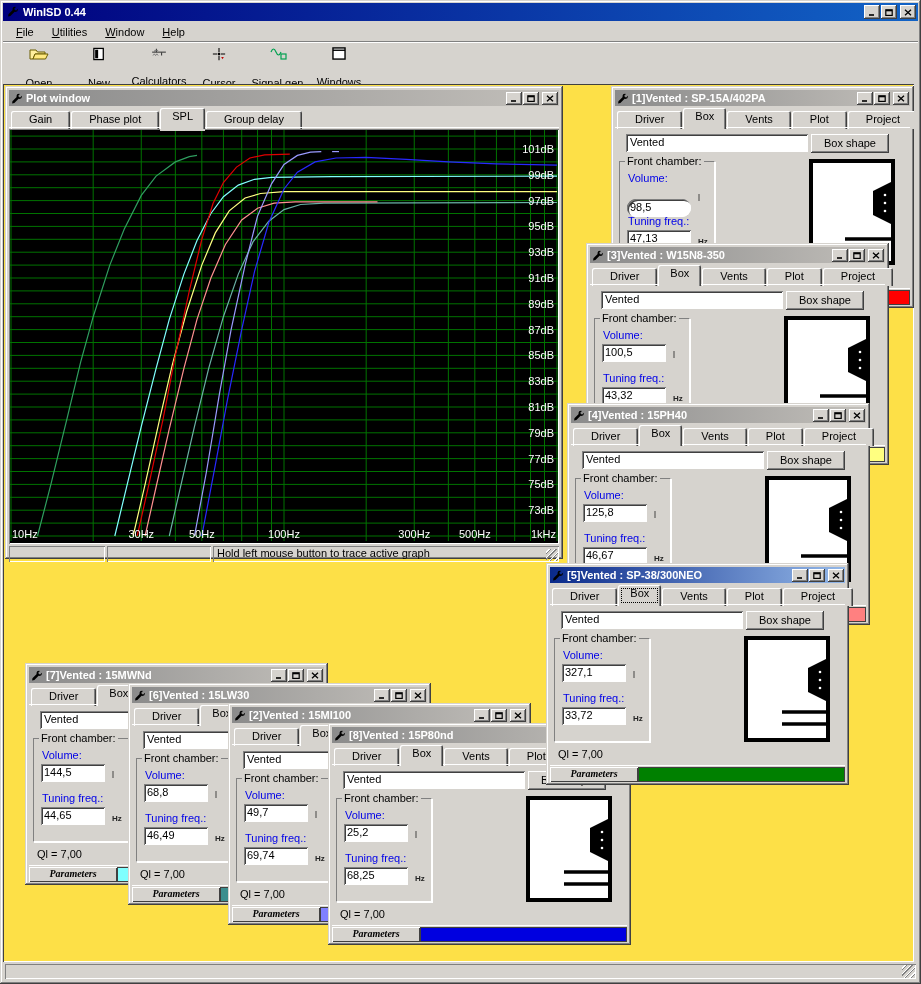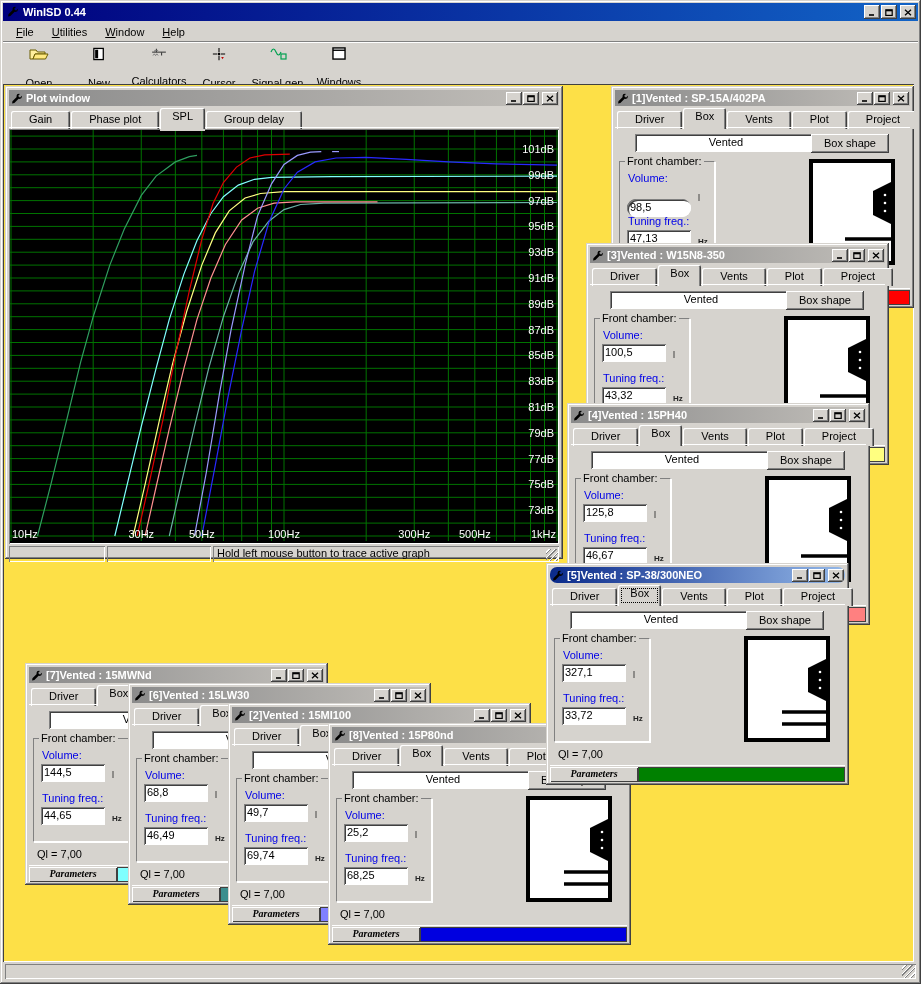--- a/index.html
+++ b/index.html
@@ -27,21 +27,21 @@
      box-shadow:inset 1px 1px 0 #404040,inset -1px -1px 0 #fff;}
   #main-statusbar{position:absolute;left:3px;top:962px;right:3px;height:19px;background:#d6d3ce;display:flex;align-items:stretch;padding:2px;}
   #main-statusbar .sb-pane{flex:1;box-shadow:inset 1px 1px 0 #808080,inset -1px -1px 0 #fff;}
   .grip{position:absolute;right:3px;bottom:3px;width:13px;height:13px;
      background:repeating-linear-gradient(135deg,transparent,transparent 2px,#fff 2px,#fff 3px,#808080 3px,#808080 4px);}
   
   .win{position:absolute;background:#d6d3ce;padding:4px;
      box-shadow:inset -1px -1px 0 #404040,inset 1px 1px 0 #d6d3ce,inset -2px -2px 0 #808080,inset 2px 2px 0 #fff;}
   .titlebar{height:16px;display:flex;align-items:center;color:#fff;font-weight:bold;padding:0 1px;
      background:linear-gradient(90deg,#8b8b8b,#c2bfba);white-space:nowrap;overflow:hidden;}
-  .titlebar.active{background:linear-gradient(90deg,#0a2a8a,#94b8e8);border-radius:7px;}
+  .titlebar.active{background:linear-gradient(90deg,#0a2a8a,#94b8e8);}
   .titlebar .ticon{width:13px;height:13px;margin-right:3px;flex:0 0 auto;}
   .titlebar .tb-btn{width:16px;height:13px;}
   
   .tabs{position:relative;height:21px;display:flex;align-items:flex-end;padding-left:2px;margin-top:2px;}
   .tabs::after{content:"";position:absolute;left:0;right:0;bottom:0;height:2px;box-shadow:inset 0 1px 0 #fff;}
   .tab{position:relative;height:18px;line-height:17px;padding:0 18px;background:#d6d3ce;margin-right:1px;
      box-shadow:inset 1px 1px 0 #fff,inset -1px 0 0 #404040,inset -2px 0 0 #808080;
      border-top-left-radius:2px;border-top-right-radius:2px;white-space:nowrap;}
   .tab.active{height:21px;z-index:3;padding:0 12px;box-shadow:inset 1px 1px 0 #fff,inset -1px 0 0 #404040,inset -2px 0 0 #808080,0 2px 0 0 #d6d3ce;}
   .tab.focus-dots{outline:1px dotted #000;outline-offset:-4px;}
@@ -51,22 +51,22 @@
   .plot-status{height:16px;margin-top:2px;display:flex;}
   .plot-status .sp{box-shadow:inset 1px 1px 0 #808080,inset -1px -1px 0 #fff;margin-right:2px;padding:1px 4px;white-space:nowrap;overflow:hidden;}
   .plot-status .sp1{width:96px;}
   .plot-status .sp2{width:104px;}
   .plot-status .sp3{flex:1;position:relative;margin-right:0;}
   .plot-status .pgrip{position:absolute;right:1px;bottom:1px;width:12px;height:12px;
      background:repeating-linear-gradient(135deg,transparent,transparent 2px,#fff 2px,#fff 3px,#808080 3px,#808080 4px);}
   
   .vented{width:303px;height:222px;}
   .vcontent{position:relative;height:158px;}
-  .vfield{position:absolute;left:20px;top:5px;width:182px;height:18px;background:#fff;padding:2px 4px;
-     box-shadow:inset 1px 1px 0 #808080,inset -1px -1px 0 #fff,inset 2px 2px 0 #404040;text-align:center;}
+  .vfield{position:absolute;left:11px;top:5px;width:182px;height:18px;background:#fff;padding:2px 4px;
+     box-shadow:inset 1px 1px 0 #808080,inset -1px -1px 0 #fff,inset 2px 2px 0 #404040;}
   .boxshape-btn{position:absolute;left:196px;top:5px;width:78px;height:19px;text-align:center;line-height:18px;background:#d6d3ce;
      box-shadow:inset -1px -1px 0 #404040,inset 1px 1px 0 #fff,inset -2px -2px 0 #808080;}
   .groupbox{position:absolute;left:4px;top:32px;width:96px;height:104px;border:1px solid;border-color:#808080 #fff #fff #808080;
      box-shadow:1px 1px 0 #fff,inset 1px 1px 0 #d6d3ce;}
   .groupbox .legend{position:absolute;left:5px;top:-7px;background:#d6d3ce;padding:0 2px;white-space:nowrap;}
   .blbl{position:absolute;left:8px;color:#0000e8;white-space:nowrap;}
   .vinput{position:absolute;left:7px;width:64px;height:18px;background:#fff;padding:2px 3px;
      box-shadow:inset 1px 1px 0 #808080,inset -1px -1px 0 #fff,inset 2px 2px 0 #404040;}
   .unit{position:absolute;left:78px;font-size:9px;color:#222;}
   .qltext{position:absolute;left:8px;top:142px;}

